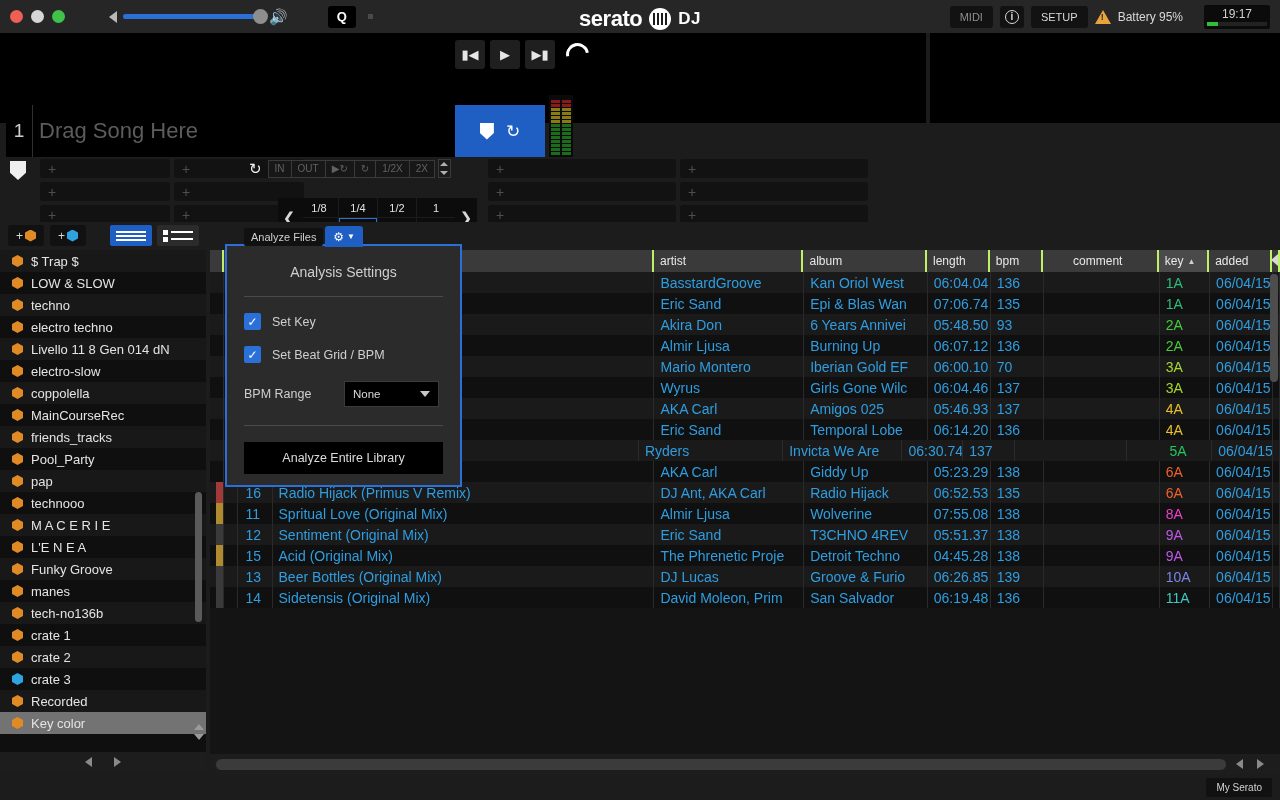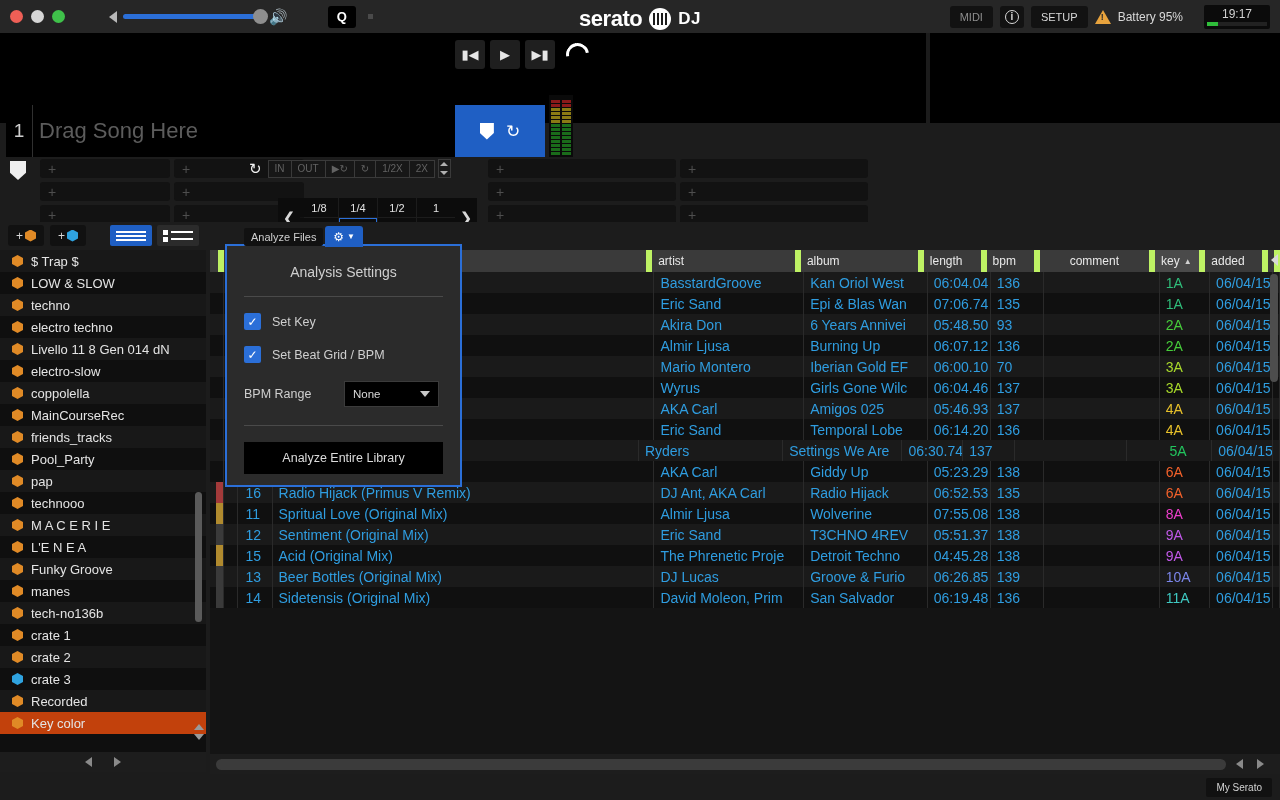--- a/index.html
+++ b/index.html
@@ -183,21 +183,21 @@
   .clear-x { width: 15px; height: 15px; background: #dcdcdc; border-radius: 2px;
     color: #333; font-size: 11px; display: flex; align-items: center;
     justify-content: center; }
 
   
   #sidebar { position: absolute; left: 0; top: 250px; width: 206px; height: 522px;
     background: #0f0f0f; overflow: hidden; }
   .crate-row { height: 22px; display: flex; align-items: center; padding-left: 12px;
     gap: 8px; color: #e4e4e4; font-size: 13px; white-space: nowrap; }
   .crate-row.alt { background: #181818; }
-  .crate-row.sel { background: #c2410c; align-items: center; }
+  .crate-row.sel { background: #737373; align-items: center; }
   .sb-scroll { position: absolute; right: 4px; top: 2px; width: 7px; height: 440px; }
   .sb-thumb { position: absolute; left: 0; top: 240px; width: 7px; height: 130px;
     background: #5a5a5a; border-radius: 4px; }
   .sb-arrows { position: absolute; right: 2px; bottom: 32px; display: flex;
     flex-direction: column; gap: 4px; align-items: center; }
   .sb-ar { width: 0; height: 0; border-left: 5px solid transparent;
     border-right: 5px solid transparent; }
   .sb-up { border-bottom: 6px solid #9a9a9a; }
   .sb-dn { border-top: 6px solid #9a9a9a; }
   .sb-bottom { position: absolute; left: 0; bottom: 0; width: 206px; height: 20px;
@@ -206,21 +206,21 @@
   .sb-har { width: 0; height: 0; border-top: 5px solid transparent;
     border-bottom: 5px solid transparent; }
   .sb-hl { border-right: 7px solid #8a8a8a; }
   .sb-hr { border-left: 7px solid #8a8a8a; }
 
   
   #tracks { position: absolute; left: 210px; top: 250px; width: 1070px; height: 522px;
     background: #141414; overflow: hidden; }
   .thead { display: flex; height: 22px; background: #3a3a3a; color: #e8e8e8;
     font-size: 12px; align-items: center; }
-  .th { padding-left: 6px; border-right: 6px solid #bef264; height: 22px;
+  .th { padding-left: 6px; border-right: 2px solid #bef264; height: 22px;
     display: flex; align-items: center; overflow: hidden; text-align: right; }
   .th.sorted { background: #4a4a4a; }
   .sortarrow { margin-left: 4px; font-size: 8px; color: #d0d0d0; }
   .trow { display: flex; height: 21px; align-items: center; font-size: 14px;
     color: #2f9de0; }
   .trow.even { background: #1a1a1a; }
   .trow.odd { background: #101010; }
   .td { padding-left: 6px; height: 21px; display: flex; align-items: center;
     overflow: hidden; white-space: nowrap; border-right: 1px solid #2a2a2a; }
   .c-swatch { width: 14px; }
@@ -722,21 +722,21 @@
         <div class="td c-key" style="color: rgb(232, 193, 42);">4A</div>
         <div class="td c-added">06/04/15</div>
         <div class="td c-last"></div>
       </div>
       <div class="trow even">
         <div class="td c-swatch"></div>
         <div class="td c-grip"></div>
         <div class="td c-num"></div>
         <div class="td c-title"></div>
         <div class="td c-artist">Ryders</div>
-        <div class="td c-album">Settings We Are</div>
+        <div class="td c-album">Invicta We Are</div>
         <div class="td c-length">06:30.74</div>
         <div class="td c-bpm">137</div>
         <div class="td c-comment"></div>
         <div class="td c-key" style="color: #22c55e; margin-left: 36px;">5A</div>
         <div class="td c-added">06/04/15</div>
         <div class="td c-last"></div>
       </div>
       <div class="trow odd">
         <div class="td c-swatch"></div>
         <div class="td c-grip"></div>

